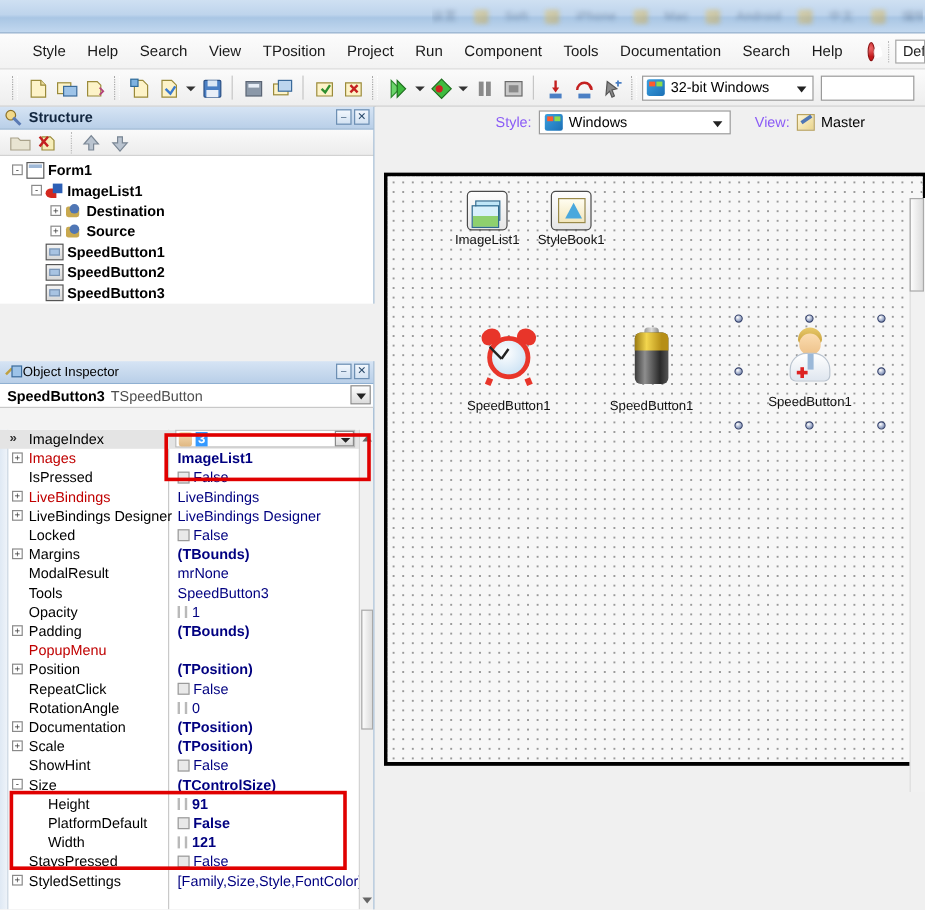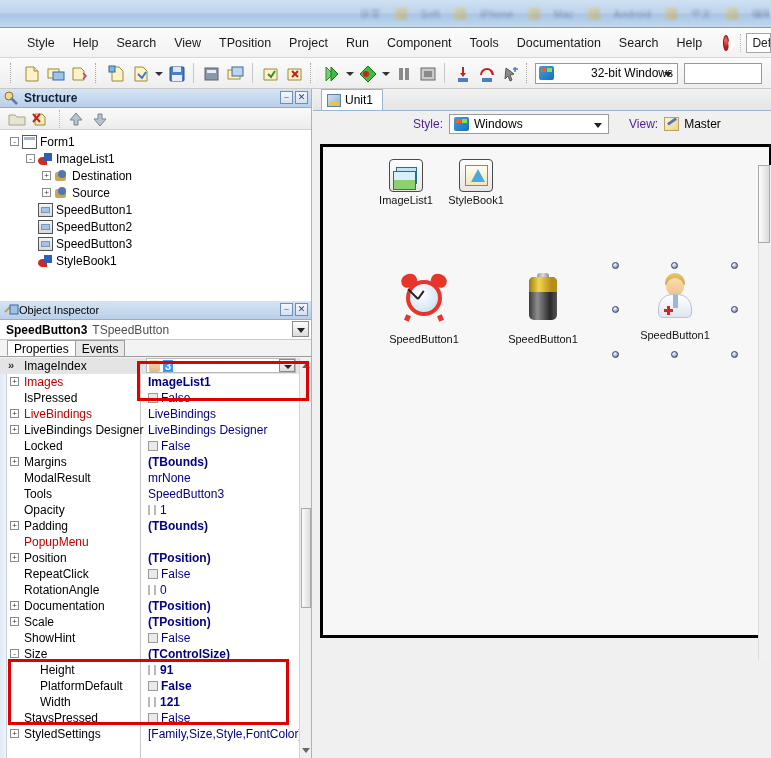--- a/index.html
+++ b/index.html
@@ -64,51 +64,51 @@
     display:flex; align-items:center; padding-left:6px;
   }
   .grip{ width:5px;height:20px; border-left:1px dotted #a8a8a8; border-right:1px dotted #fff; margin:0 4px; }
   .tbtn{ width:22px;height:22px; margin:0 1px; position:relative; border:1px solid transparent; border-radius:2px; }
   .vsep{ width:1px;height:20px;background:#c6c6c6; margin:0 5px; }
   .arrow-dn{ width:12px;height:22px; position:relative; }
   .arrow-dn:after{ content:""; position:absolute; left:3px; top:10px;
     border-left:4px solid transparent;border-right:4px solid transparent;border-top:4px solid #333; }
   .platcombo{
     height:21px;width:143px;background:#fff;border:1px solid #9a9a9a;
-    display:flex;align-items:center;padding-left:3px;font-size:12px;position:relative;gap:32px;
+    display:flex;align-items:center;padding-left:3px;font-size:12px;position:relative;
   }
   .platcombo .pl-arrow{ position:absolute; right:5px; top:8px;
     border-left:4px solid transparent;border-right:4px solid transparent;border-top:5px solid #222;}
   .win-flag{ width:15px;height:14px;margin-right:5px; position:relative; flex:0 0 auto;
     background:linear-gradient(135deg,#3aa0e0,#1b6fb5); border-radius:2px; overflow:hidden;}
   .win-flag:before{content:"";position:absolute;left:2px;top:2px;width:5px;height:4px;background:#ff5a2d;}
   .win-flag:after{content:"";position:absolute;left:8px;top:2px;width:5px;height:4px;background:#8ddc4a;}
   .emptybox{ height:21px;width:78px;background:#fff;border:1px solid #9a9a9a; margin-left:6px;}
 
   
-  .structpanel{ position:absolute; left:0; top:89px; width:312px; height:212px; background:#f3f3f3;
+  .structpanel{ position:absolute; left:0; top:89px; width:312px; height:164px; background:#f3f3f3;
     border-right:1px solid #9bb6d2;}
   .panel-head{
     height:19px; background:linear-gradient(to bottom,#d6e4f4,#b9cfe8);
     border-bottom:1px solid #8fb0d2; display:flex; align-items:center; padding-left:4px;
     position:relative;
   }
   .panel-head .ph-title{ font-weight:bold; font-size:12px; color:#10243d; margin-left:5px;}
   .ph-btns{ position:absolute; right:3px; top:2px; display:flex; gap:2px;}
   .ph-btn{ width:13px;height:13px; border:1px solid #6d8fb3; background:linear-gradient(to bottom,#f2f7fd,#d3e2f2);
     font-size:9px; line-height:11px; text-align:center; color:#2a4a6b; }
   .struct-toolbar{ height:22px; background:linear-gradient(to bottom,#fafafa,#ececec);
     border-bottom:1px solid #d2d2d2; display:flex; align-items:center; padding-left:6px; }
   .st-btn{ width:22px;height:18px; margin-right:2px; position:relative; }
   .tree{ position:absolute; left:0; top:41px; right:0; bottom:0; background:#fff; overflow:hidden;
     padding:3px 0 0 0; }
   .tnode{ height:17px; display:flex; align-items:center; font-size:12px; color:#000; white-space:nowrap;}
   .exp{ width:9px;height:9px;border:1px solid #8a8a8a; background:#fff; font-size:8px;
     line-height:7px; text-align:center; color:#333; margin-right:3px; flex:0 0 auto; font-family:"Liberation Sans",sans-serif;}
-  .tlabel{ margin-left:3px; }
+  .tlabel{ margin-left:3px;font-weight:bold; }
   .ticon{ width:15px;height:14px; flex:0 0 auto; position:relative;}
   .ic-form{ background:#fff; border:1px solid #5a5a5a; }
   .ic-form:before{content:"";position:absolute;left:1px;top:1px;right:1px;height:3px;background:#9fb8d6;}
   .ic-sq{ background:linear-gradient(to bottom,#f4f4f4,#d8d8d8); border:1px solid #555;}
   .ic-sq:before{content:"";position:absolute;left:2px;top:3px;right:2px;bottom:3px;background:#a8c3e2;border:1px solid #7b95b5;}
   .ic-ball{ }
   .ic-ball:before{content:"";position:absolute;left:0px;top:5px;width:9px;height:8px;background:#d3281f;border-radius:50% 0 0 50%;}
   .ic-ball:after{content:"";position:absolute;left:6px;top:1px;width:8px;height:8px;background:#2c5fb5;}
   .ic-gear{ }
   .ic-gear:before{content:"";position:absolute;left:1px;top:3px;width:11px;height:9px;background:#c9a94f;border-radius:2px;}
@@ -167,21 +167,21 @@
   .designer{ position:absolute; left:313px; top:89px; right:0; bottom:0; background:#f0f0f0; }
   .tabstrip{ height:22px; background:linear-gradient(to bottom,#f3f3f3,#e4e4e4);
     border-bottom:1px solid #9bb6d2; display:flex; align-items:flex-end; padding-left:8px;}
   .dtab{ height:21px; background:#fff; border:1px solid #9bb6d2; border-bottom:none;
     display:flex;align-items:center; padding:0 9px 0 5px; font-size:12px; }
   .dtab .tico{ width:14px;height:13px;margin-right:4px; background:linear-gradient(135deg,#cfe0f2,#8fb2d8);
     border:1px solid #5f7fa3; position:relative;}
   .dtab .tico:after{content:"";position:absolute;left:2px;top:7px;width:9px;height:4px;background:#e8c254;}
   .styleview{ height:26px; background:#f0f0f0; display:flex; align-items:center; padding-left:100px;
     font-size:12px; }
-  .sv-label{ margin-right:6px; color:#4c1d95; }
+  .sv-label{ margin-right:6px; color:#8b5cf6; }
   .sv-combo{ height:20px; width:160px; background:#fff; border:1px solid #9a9a9a;
     display:flex; align-items:center; padding-left:4px; position:relative; margin-right:20px;}
   .sv-combo .sv-arrow{position:absolute;right:6px;top:8px;
     border-left:4px solid transparent;border-right:4px solid transparent;border-top:5px solid #222;}
   .sv-plain{ display:flex; align-items:center; }
   .pencil{ width:15px;height:14px;margin-right:5px; position:relative; flex:0 0 auto;
     background:linear-gradient(135deg,#fdf6d8,#e9d48c); border:1px solid #b9a35f;}
   .pencil:after{content:"";position:absolute;left:2px;top:2px;width:10px;height:3px;
     background:#4f76b5;transform:rotate(-35deg);}
 
@@ -508,24 +508,20 @@
       <div class="ph-btns">
         <div class="ph-btn">⎯</div>
         <div class="ph-btn">✕</div>
       </div>
     </div>
     <div class="oi-combo">
       <b>SpeedButton3</b>
       <span class="cls">TSpeedButton</span>
       <div class="cbtn"></div>
     </div>
-    <div class="oi-tabs">
-      <div class="oi-tab active">Properties</div>
-      <div class="oi-tab">Events</div>
-    </div>
     <div class="oi-list">
       <div class="oi-gutter"></div>
       <div class="pdiv" style="left:140px;"></div>
       <div id="proprows" style="position:absolute;left:0;top:0;right:0;">
           <div class="prow sel" style="position: absolute; left: 0px; right: 0px; top: 0px;">
             <span class="chev">»</span>
             <span class="pname">ImageIndex</span>
             <span class="pval"></span>
             <span style="position: absolute; left: 146px; top: 0px; width: 150px; height: 15px; background: rgb(255, 255, 255); border: 1px solid rgb(185, 185, 185);">
               <i style="position: absolute; left: 2px; top: 1px; width: 11px; height: 12px; background: linear-gradient(rgb(246, 220, 180), rgb(224, 184, 130)); border-radius: 2px;"></i>
@@ -643,26 +639,20 @@
         <div class="oi-thumb"></div>
         <i class="oi-sa dn"></i>
       </div>
     </div>
 
     <div class="hl" style="left:137px; top:60px; width:172px; height:40px;"></div>
     <div class="hl" style="left:8px; top:358px; width:281px; height:66px;"></div>
   </div>
 
   <div class="designer">
-    <div class="tabstrip">
-      <div class="dtab">
-        <i class="tico"></i>
-        <span>Unit1</span>
-      </div>
-    </div>
     <div class="styleview">
       <span class="sv-label">Style:</span>
       <div class="sv-combo">
         <div class="win-flag"></div>
         <span>Windows</span>
         <i class="sv-arrow"></i>
       </div>
       <span class="sv-label">View:</span>
       <div class="sv-plain">
         <i class="pencil"></i>

